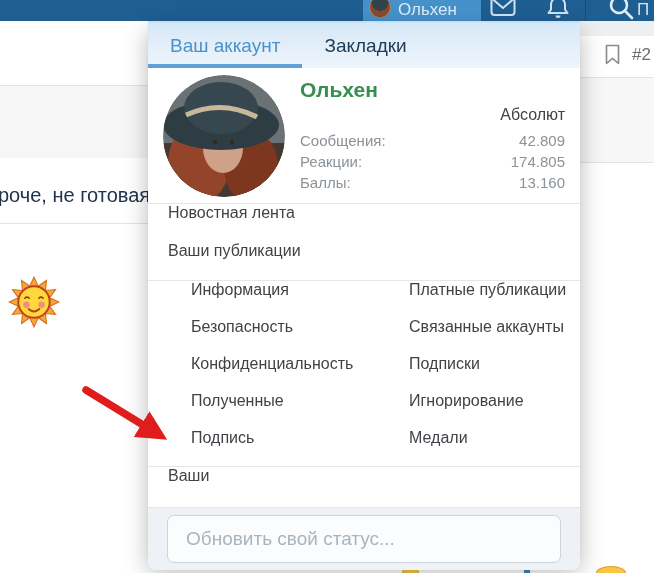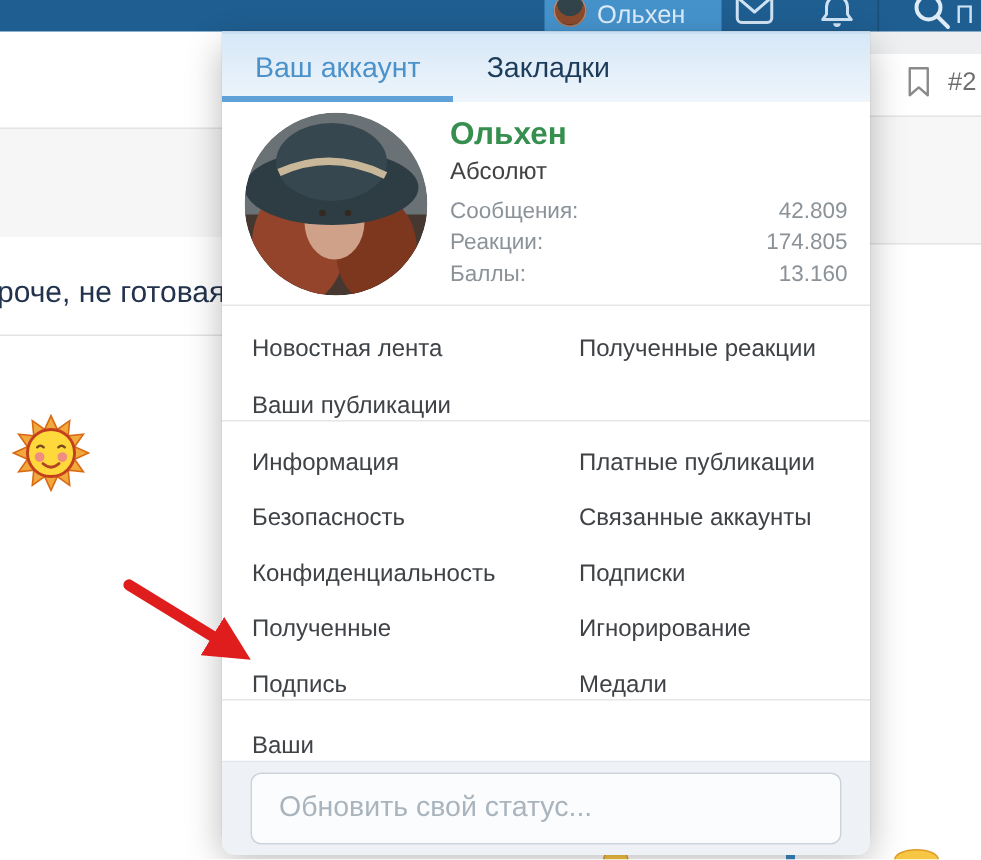--- a/index.html
+++ b/index.html
@@ -37,27 +37,27 @@
   .tabbar { height:47px; flex:none; background:linear-gradient(180deg,#d7e8f7,#eef5fb);
     border-top:2px solid #c8dff4; display:flex; }
   .tab { display:flex; align-items:center; padding:0 22px; font-size:19px; cursor:pointer; }
   .tab.active { color:#4b92cb; box-shadow:inset 0 -4px 0 #60a2d7; }
   .tab.inactive { color:#1d3c5a; }
 
   .usercard { height:135px; flex:none; display:flex; padding:7px 15px 0 15px; }
   .big-avatar { width:122px; height:122px; border-radius:50%; overflow:hidden; flex:none; }
   .user-info { flex:1; margin-left:15px; padding-top:2px; }
   .u-name { font-size:21px; font-weight:bold; color:#368f4f; line-height:26px; }
-  .u-title { font-size:16px; color:#424242; line-height:23px; }
+  .u-title { font-size:16px; color:#424242; line-height:23px;text-align:right; }
   .stats { margin-top:4px; }
   .stat-row { display:flex; justify-content:space-between; font-size:15px; color:#8b9298; line-height:21px; }
 
   .section { border-top:1px solid #e5e6e8; flex:none; }
-  .menu-row { display:flex; align-items:flex-end; height:38px; padding:0 20px; }
-  .sec-b .menu-row { height:37px; }
+  .menu-row { display:flex; align-items:flex-start; height:38px; padding:0 20px; }
+  .sec-b .menu-row { height:37px;margin-left:23px; }
   .sec-c .menu-row { height:40px; }
   .menu-cell { font-size:16px; color:#3f4347; cursor:pointer; white-space:nowrap; }
   .menu-cell.left { width:218px; flex:none; }
   .menu-cell.right { flex:1; }
 
   .footer { flex:1; background:#eef2f6; border-top:1px solid #e2e6ea; border-radius:0 0 8px 8px; padding:7px 19px; }
   .status-input { width:100%; height:48px; border:1px solid #ccd4da; border-radius:7px; background:#fbfcfd;
     padding:0 18px; font-size:19px; color:#333; font-family:"Liberation Sans", sans-serif; outline:none; }
   .status-input::placeholder { color:#a9b4bd; }
 
@@ -175,21 +175,20 @@
             <span>Баллы:</span>
             <span>13.160</span>
           </div>
         </div>
       </div>
     </div>
 
     <div class="section sec-a">
       <div class="menu-row">
         <span class="menu-cell left">Новостная лента</span>
-        <span class="menu-cell right">Полученные реакции</span>
       </div>
       <div class="menu-row">
         <span class="menu-cell left">Ваши публикации</span>
       </div>
     </div>
 
     <div class="section sec-b">
       <div class="menu-row">
         <span class="menu-cell left">Информация</span>
         <span class="menu-cell right">Платные публикации</span>

